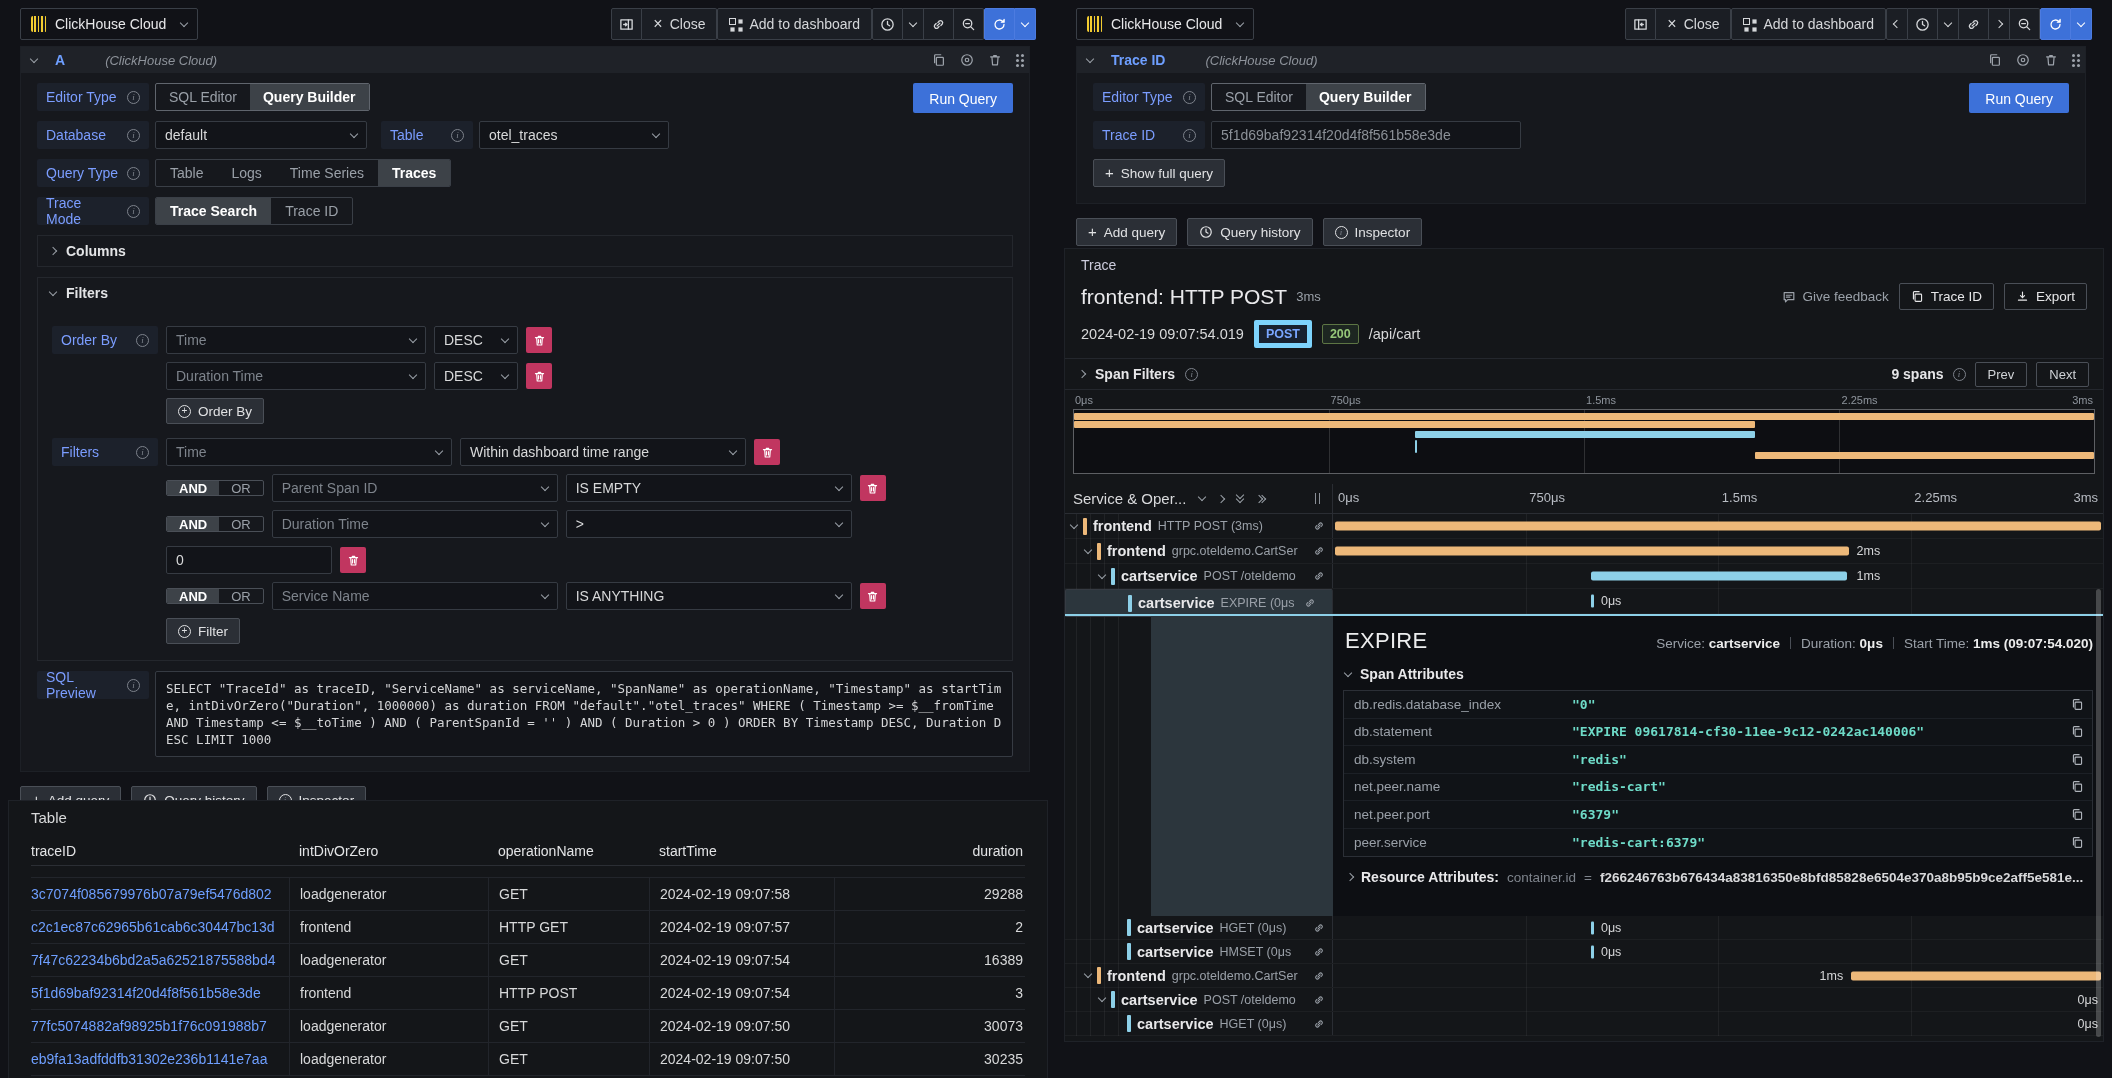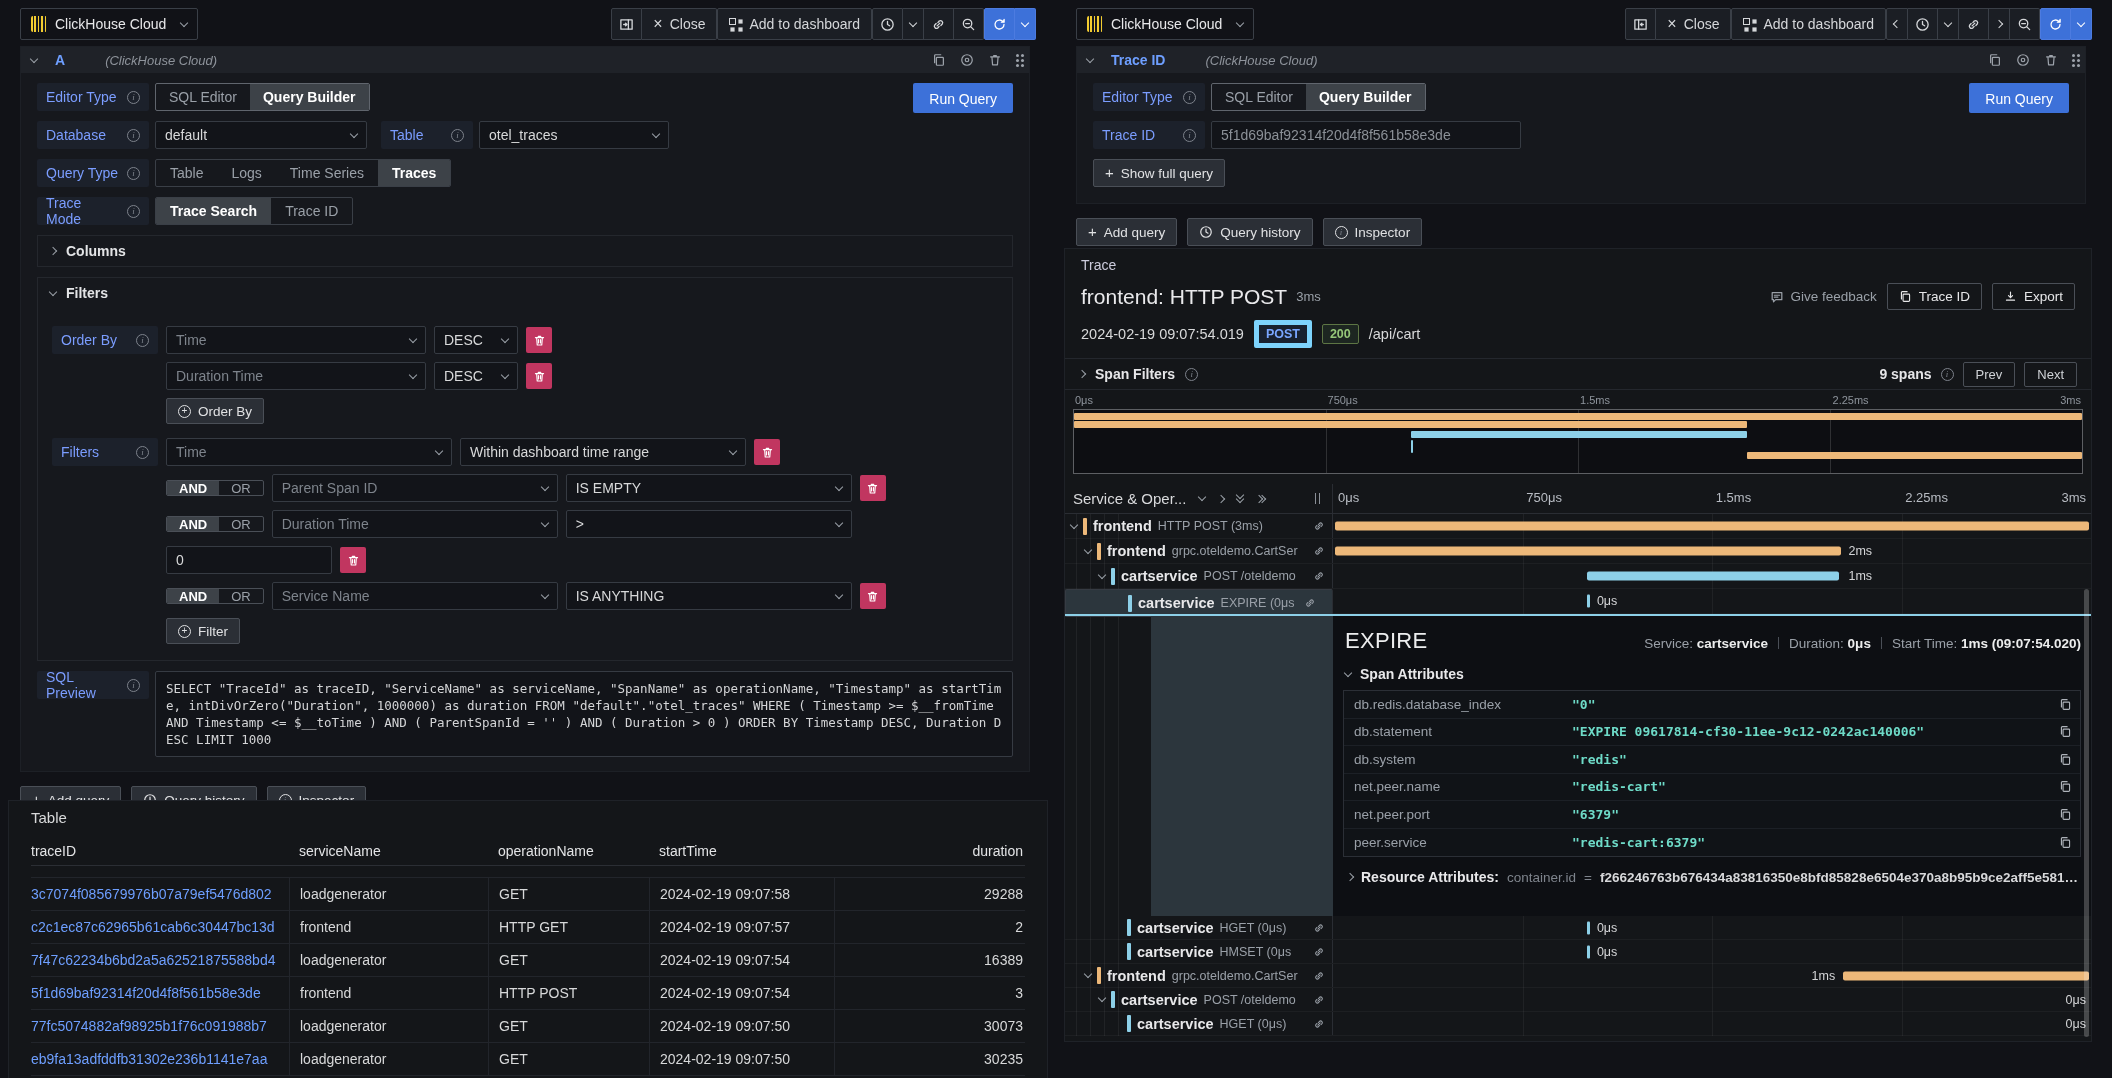--- a/index.html
+++ b/index.html
@@ -97,21 +97,21 @@
   .tc{padding:0 10px;font-size:14px;white-space:nowrap;overflow:hidden;height:100%;display:flex;align-items:center}
   .tc:first-child{padding-left:0}
   .c0{width:258px}.c1{width:199px;border-left:1px solid #22252b}.c2{width:161px;border-left:1px solid #22252b}.c3{width:185px;border-left:1px solid #22252b}.c4{flex:1;justify-content:flex-end;border-left:1px solid #22252b;padding-right:2px}
   .trow.hdr .tc{color:#e3e4e6;border-left:none}
   .lnk{color:var(--blue);cursor:pointer}
 
   
   .tid-inp{width:310px;color:#8b9097}
 
   
-  .tpanel{position:absolute;left:8px;right:20px;top:248px;height:794px;background:var(--panel2);border:1px solid #1f2228;overflow:hidden}
+  .tpanel{position:absolute;left:8px;right:8px;top:248px;height:794px;background:var(--panel2);border:1px solid #1f2228;overflow:hidden}
   .tp-title{font-size:14px;color:#ccccdc;padding:8px 0 4px 16px}
   .tr-head{display:flex;align-items:center;padding:6px 16px 2px 16px}
   .tr-name{font-size:21px;color:#eaeaec;font-weight:500}
   .tr-dur{font-size:13px;color:var(--dim);margin-left:9px}
   .tr-actions{margin-left:auto;display:flex;align-items:center;gap:10px}
   .feedback{display:flex;align-items:center;gap:6px;color:var(--dim);font-size:13.5px;cursor:pointer}
   .obtn{display:inline-flex;align-items:center;gap:7px;height:27px;padding:0 11px;background:transparent;border:1px solid var(--secb);border-radius:2px;color:#e6e6e8;font-size:13.5px;font-weight:500;cursor:pointer}
   .tr-meta{display:flex;align-items:center;gap:10px;padding:8px 16px 10px 16px;font-size:14.5px}
   .badge{font-size:12.5px;padding:2px 7px;border-radius:2px;font-weight:600}
   .b-post{color:#79a6ff;border:5px solid #7dd3fc;background:rgba(61,113,217,.12)}
@@ -484,21 +484,21 @@
           <span class="info" style="border-color:#e0e1e3"></span>
           <span>Inspector</span>
         </button>
     </div>
 
     <div class="tblpanel">
       <div class="tbl-title">Table</div>
       <div class="tbl">
         <div class="trow hdr">
           <div class="tc c0">traceID</div>
-          <div class="tc c1">serviceName</div>
+          <div class="tc c1">intDivOrZero</div>
           <div class="tc c2">operationName</div>
           <div class="tc c3">startTime</div>
           <div class="tc c4">duration</div>
         </div>
         <div class="trow" style="height:12px"></div>
         <div class="trow">
           <div class="tc c0 lnk">3c7074f085679976b07a79ef5476d802</div>
           <div class="tc c1">loadgenerator</div>
           <div class="tc c2">GET</div>
           <div class="tc c3">2024-02-19 09:07:58</div>

